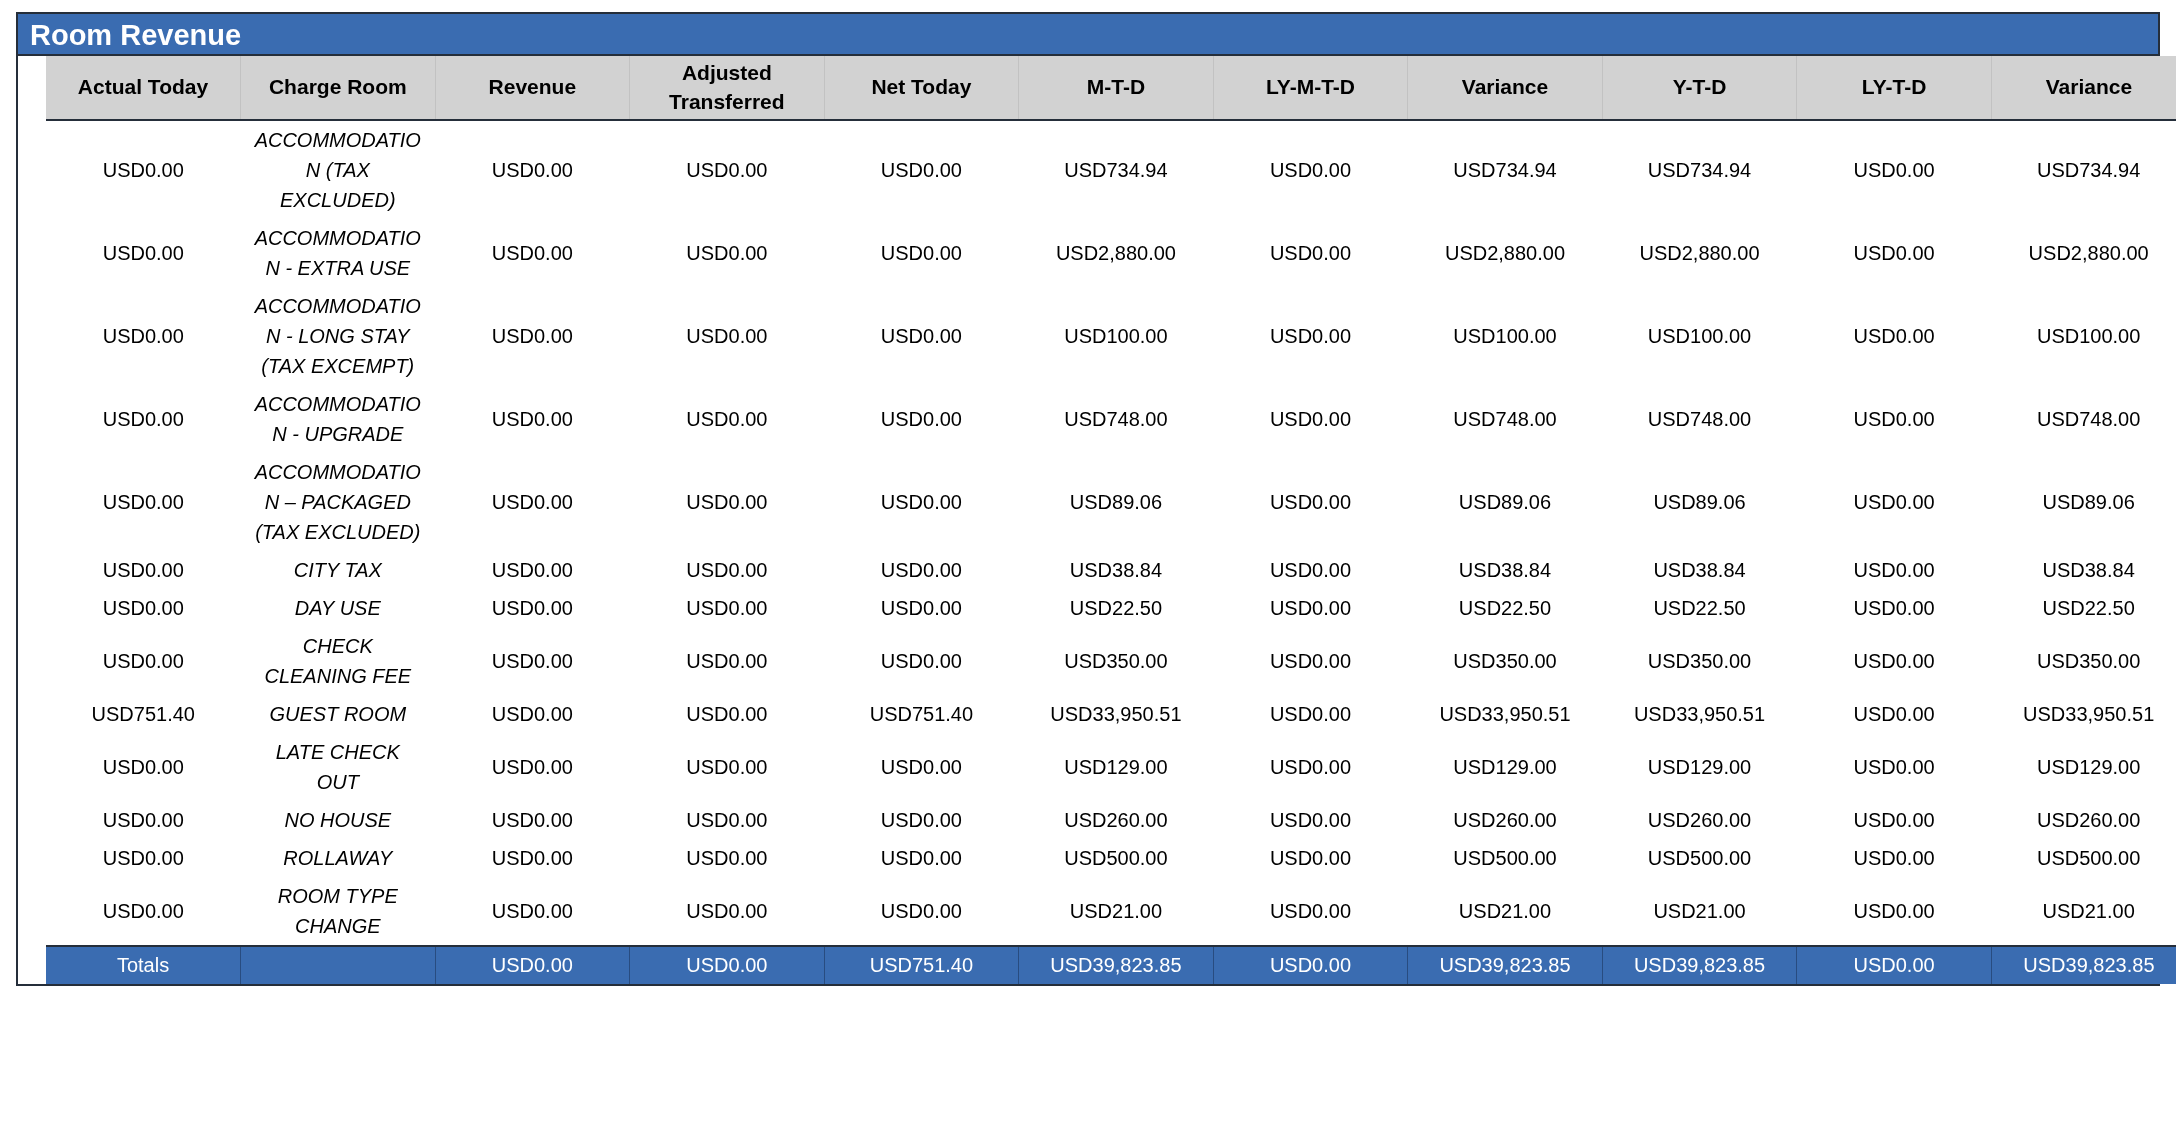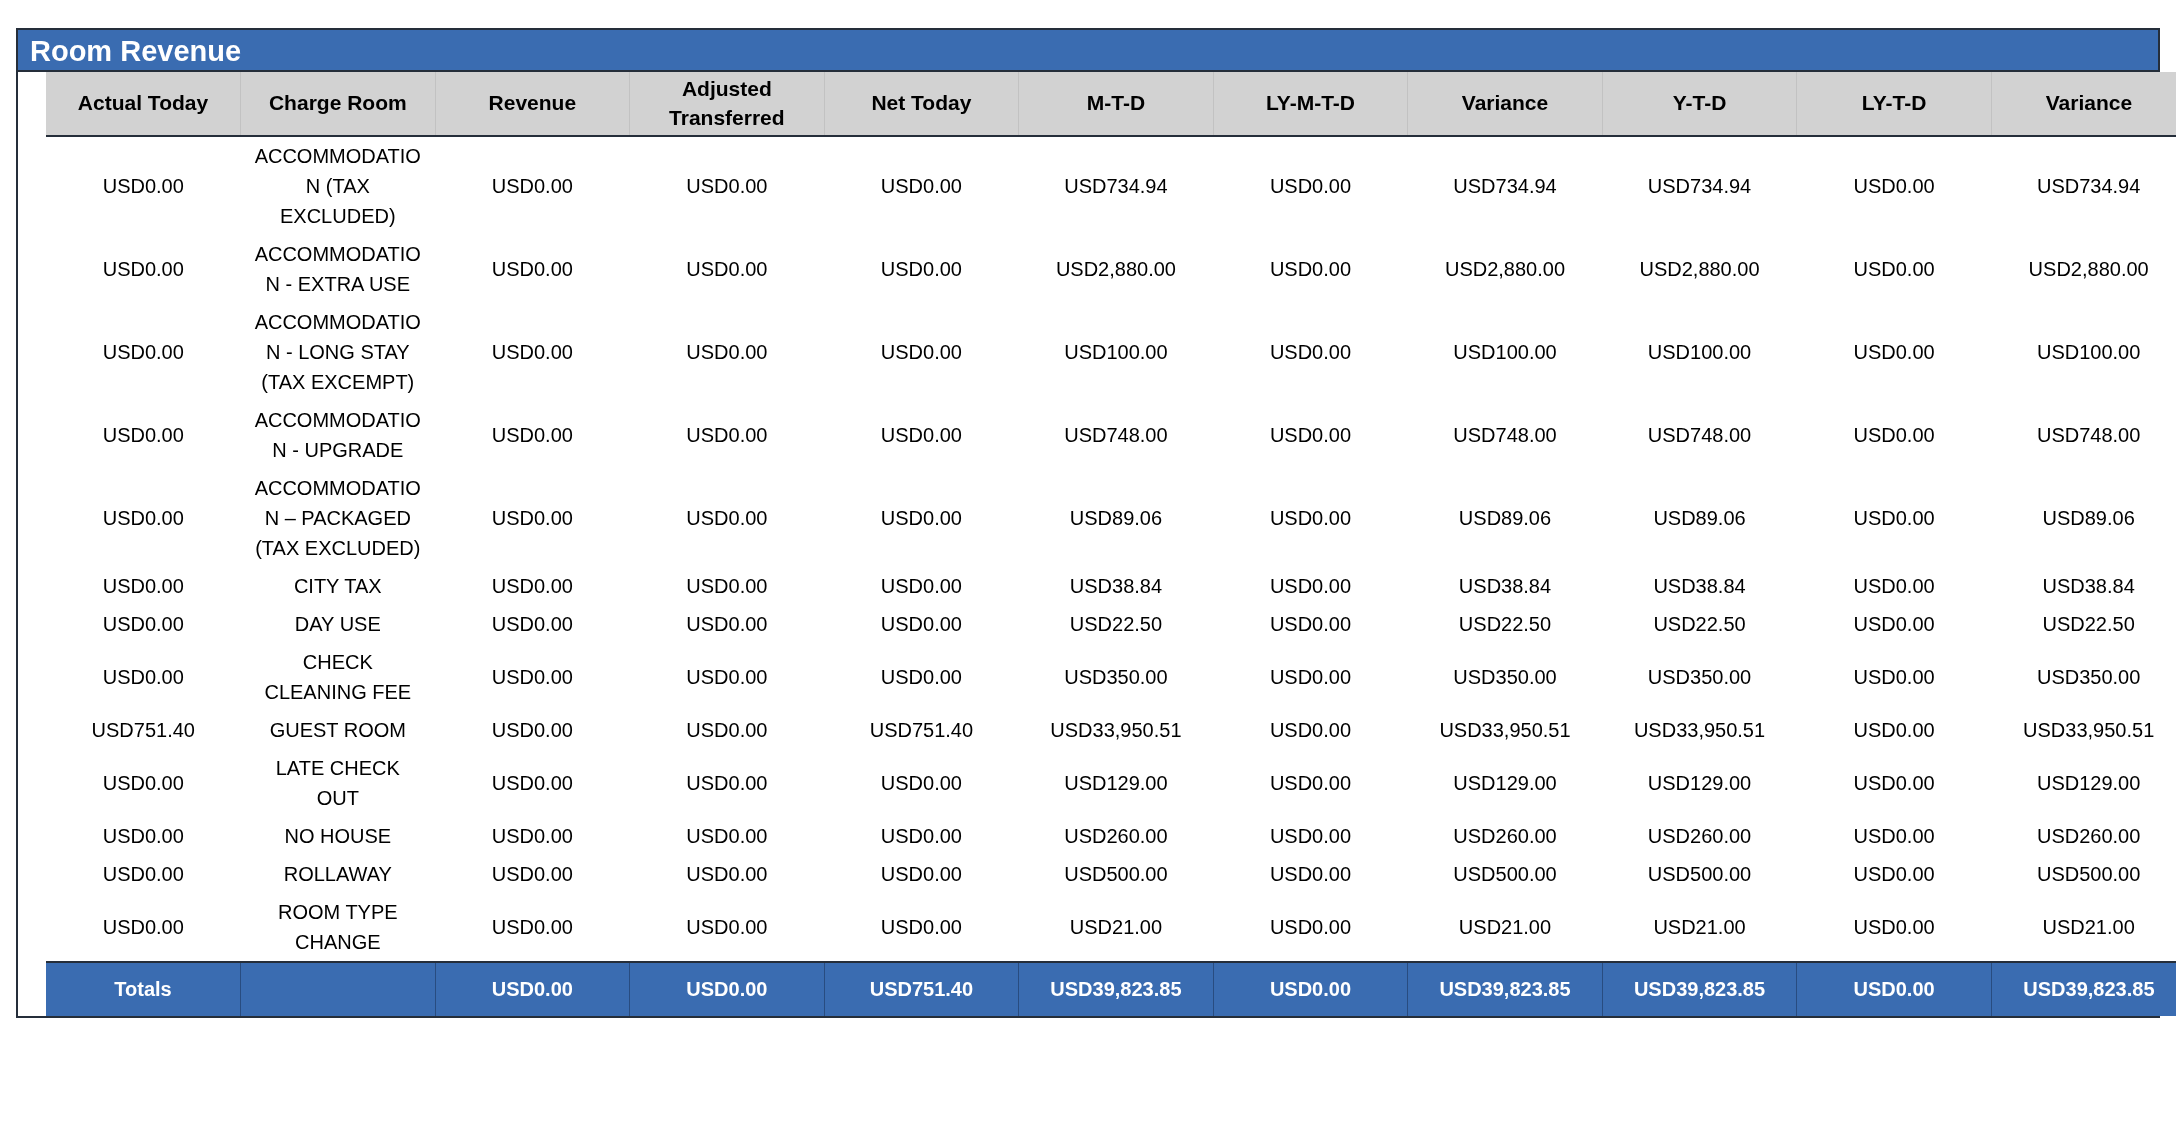--- a/index.html
+++ b/index.html
@@ -19,21 +19,21 @@
   .page {
     position: relative;
     width: 2176px;
     height: 1134px;
     background: var(--page_bg);
     overflow: hidden;
   }
   .table-wrap {
     position: absolute;
     left: 16px;
-    top: 28px;
+    top: 12px;
     width: 2144px;
     border: 2px solid var(--border_dark);
     background: #fff;
   }
   .title-bar {
     background: var(--header_blue);
     color: var(--text_light);
     font-size: 29px;
     font-weight: 700;
     height: 42px;
@@ -64,27 +64,28 @@
     line-height: 1.5;
     text-align: center;
     vertical-align: middle;
     padding: 4px 8px;
     background: #fff;
   }
   tbody td.charge {
     overflow-wrap: anywhere;
     word-break: break-word;
     padding: 4px 14px;
+    font-style: italic;
   }
   tfoot td {
     background: var(--header_blue);
     color: var(--text_light);
     font-size: 20px;
-    font-weight: 700;
-    height: 54px;
+    font-weight: 400;
+    height: 38px;
     text-align: center;
     vertical-align: middle;
     border-top: 2px solid var(--border_dark);
     padding: 2px 0;
   }
   tfoot td + td { border-left: 1px solid rgba(15, 30, 55, 0.40); }
 </style>
 </head>
 <body>
 

